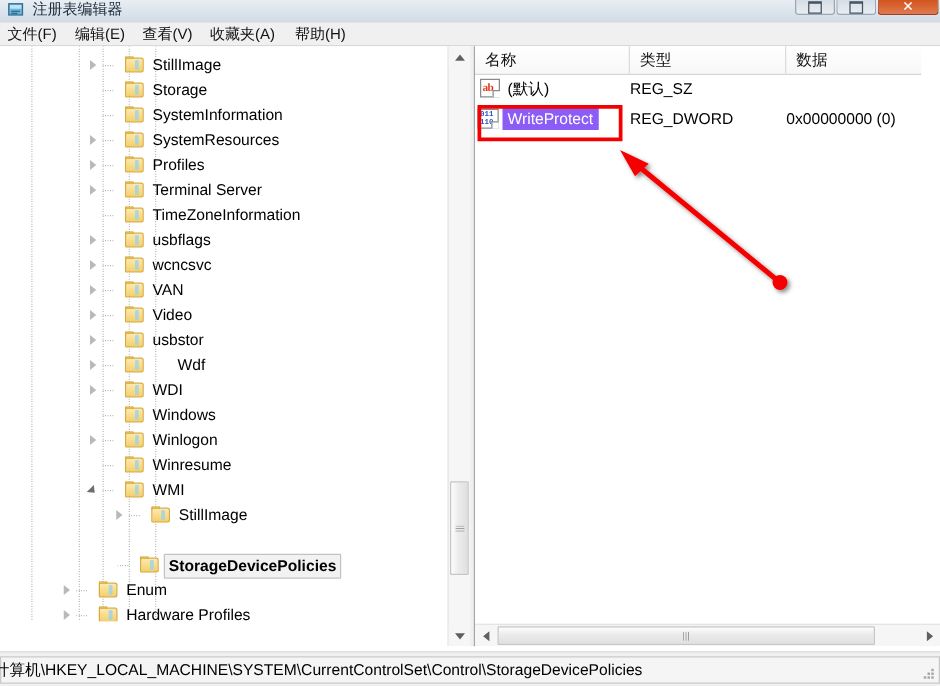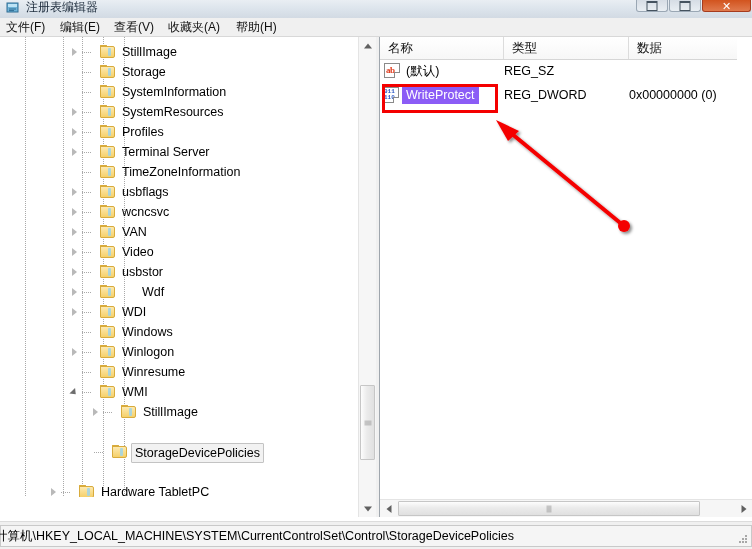--- a/index.html
+++ b/index.html
@@ -69,20 +69,21 @@
   
   .tree{position:absolute;left:0;top:0;width:358px;height:460px;overflow:hidden;}
   .trow{position:absolute;height:20px;left:0;right:0;white-space:nowrap;}
   .tlabel{
     position:absolute;top:0;height:20px;line-height:20px;font-size:12.5px;
     color:#000;white-space:nowrap;padding:0 3px;
   }
   .tlabel.sel{
     background:#f2f2f2;border:1px solid #c3c3c3;line-height:18px;height:18px;top:1px;
     border-radius:1px;
+    font-weight:bold;
   }
   .folder{
     position:absolute;top:3px;width:15px;height:14px;
   }
   .folder .back{
     position:absolute;left:0;top:1px;width:15px;height:12px;
     background:linear-gradient(180deg,#fde9b0 0%,#f5d06a 100%);
     border:1px solid #d8ab3c;border-radius:1px 2px 2px 1px;
     box-sizing:border-box;
   }
@@ -440,29 +441,39 @@
         </div>
         <div class="trow" style="top: 405px;">
           <div class="hconn" style="left: 94px; top: 10px;"></div>
           <div class="folder" style="left: 112px;">
             <span class="tab"></span>
             <span class="back"></span>
             <span class="spine"></span>
           </div>
           <div class="tlabel sel" style="left: 131px;">StorageDevicePolicies</div>
         </div>
+        <div class="trow" style="top: 425px;">
+          <div class="hconn" style="left: 61px; top: 10px;"></div>
+          <div class="arrow closed" style="left: 49px;"></div>
+          <div class="folder" style="left: 79px;">
+            <span class="tab"></span>
+            <span class="back"></span>
+            <span class="spine"></span>
+          </div>
+          <div class="tlabel" style="left: 98px;">Enum</div>
+        </div>
         <div class="trow" style="top: 445px;">
           <div class="hconn" style="left: 61px; top: 10px;"></div>
           <div class="arrow closed" style="left: 49px;"></div>
           <div class="folder" style="left: 79px;">
             <span class="tab"></span>
             <span class="back"></span>
             <span class="spine"></span>
           </div>
-          <div class="tlabel" style="left: 98px;">Hardware TabletPC</div>
+          <div class="tlabel" style="left: 98px;">Hardware Profiles</div>
         </div>
       </div>
 
     <div class="vsb" style="left:358px;top:0px;height:480px;">
       <div class="sb-btn" style="top:0;">
         <span class="tri up"></span>
       </div>
       <div class="sb-thumb" id="tree-thumb" style="top: 348px; height: 75px;">
         <span class="sb-grip"></span>
       </div>

